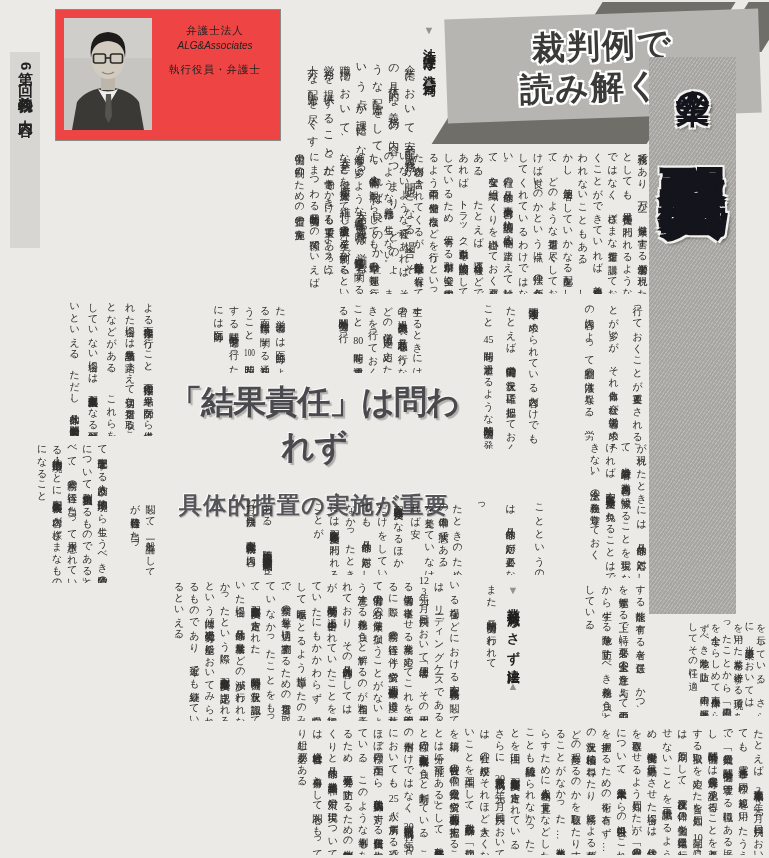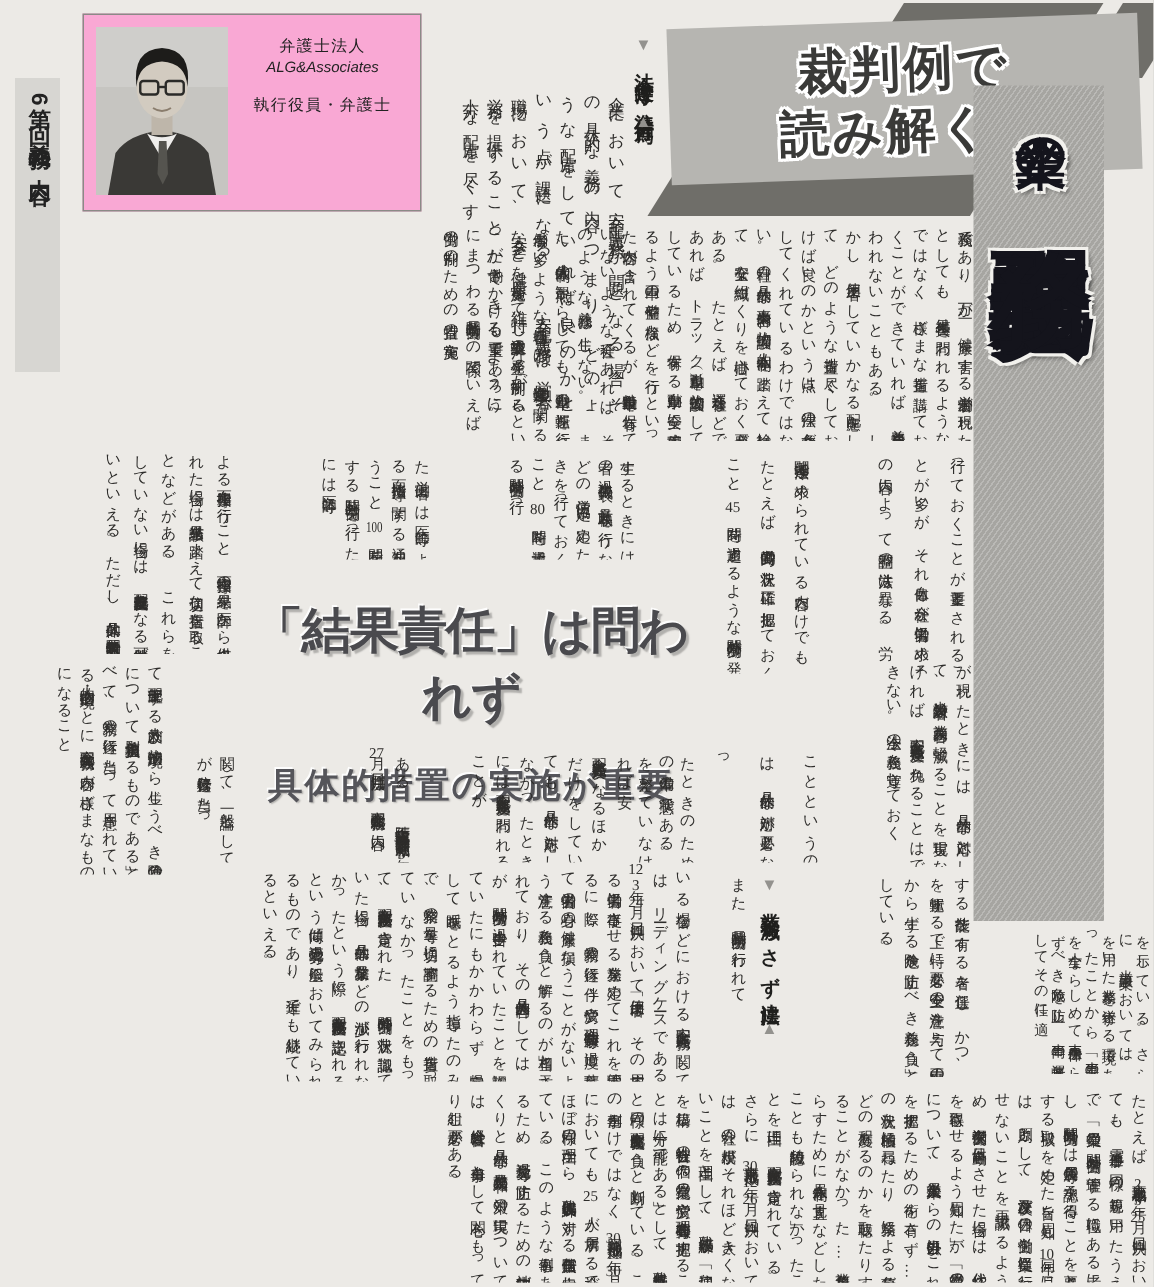--- a/index.html
+++ b/index.html
@@ -28,21 +28,21 @@
   .b16{left:479px;top:578px;width:20px;height:142px;font-size:10px;line-height:15px;letter-spacing:0.6px;}
   .b17{left:5px;top:575px;width:457px;height:146px;font-size:10px;line-height:15.3px;letter-spacing:0.4px;}
   .b18{left:8px;top:722px;width:758px;height:133px;font-size:10px;line-height:15.2px;letter-spacing:0.2px;}
   
   .subhead{position:absolute;writing-mode:vertical-rl;font-family:"Liberation Sans","DejaVu Sans",sans-serif;
            font-weight:bold;font-size:13px;color:#1f1f1d;letter-spacing:2.5px;}
   .sh1{left:420px;top:24px;height:160px;}
   .sh2{left:504px;top:584px;height:142px;}
   .subhead .tri{color:#93928e;font-size:11px;}
   
-  .headline{position:absolute;left:158px;top:392px;width:312px;height:122px;text-align:center;}
+  .headline{position:absolute;left:158px;top:374px;width:312px;height:122px;text-align:center;}
   .headline .h1{font-size:33px;font-weight:700;color:#4a4a4e;letter-spacing:-1px;
                 text-shadow:-1px -1px 0 rgba(255,255,255,.9),2px 2px 1px rgba(0,0,0,.25);margin-top:6px;}
   .headline .h2{font-size:23px;font-weight:700;color:#55555a;letter-spacing:1.5px;margin-top:20px;
                 text-shadow:-1px -1px 0 rgba(255,255,255,.9),1px 1px 1px rgba(0,0,0,.25);}
   
   .title-band{position:absolute;left:649px;top:57px;width:87px;height:557px;background-color:#a6a5a1;
       background-image:repeating-linear-gradient(125deg,rgba(255,255,255,.22) 0px,rgba(255,255,255,.22) 1px,transparent 1px,transparent 3px);
       display:flex;justify-content:center;}
   .title-v{writing-mode:vertical-rl;font-weight:bold;color:#14141c;padding-top:6px;
       text-shadow:-2px -2px 0 #f2f1ed,2px -2px 0 #f2f1ed,-2px 2px 0 #f2f1ed,2px 2px 0 #f2f1ed,3px 3px 3px rgba(0,0,0,.35);}
@@ -58,21 +58,21 @@
   .banner-text{font-family:"Liberation Sans","DejaVu Sans",sans-serif;font-weight:bold;font-size:33px;
                color:#3a3a38;line-height:1.25;text-align:center;letter-spacing:2px;
                text-shadow:-2px 0 0 #fff,2px 0 0 #fff,0 -2px 0 #fff,0 2px 0 #fff,-2px -2px 0 #fff,2px 2px 0 #fff,-2px 2px 0 #fff,2px -2px 0 #fff;}
   
   .series-strip{position:absolute;left:10px;top:52px;width:30px;height:196px;background:#d7d6d2;
                 display:flex;justify-content:center;}
   .series-v{writing-mode:vertical-rl;font-family:"Liberation Sans","DejaVu Sans",sans-serif;
             font-weight:bold;font-size:15px;color:#222;letter-spacing:2px;padding-top:8px;}
   .series-v .gap{display:inline-block;height:10px;}
   
-  .author-box{position:absolute;left:55px;top:9px;width:224px;height:130px;background:#f9a8d4;
+  .author-box{position:absolute;left:55px;top:9px;width:224px;height:130px;background:#ef4444;
               border:1px solid #8a8a86;}
   .portrait{position:absolute;left:8px;top:8px;width:88px;height:112px;}
   .byline{position:absolute;left:100px;top:14px;width:118px;text-align:center;
           font-family:"Liberation Sans","DejaVu Sans",sans-serif;color:#222;}
   .byline .firm{font-size:10.5px;letter-spacing:1px;}
   .byline .firm-en{font-size:10px;margin-top:2px;font-style:italic;}
   .byline .role{font-size:10.5px;margin-top:12px;letter-spacing:1px;font-family:Liberation Mono, monospace;}
   .byline .name{font-size:22px;font-weight:bold;margin-top:4px;letter-spacing:6px;
                 font-family:"Liberation Serif","DejaVu Serif",serif;}
 </style>

